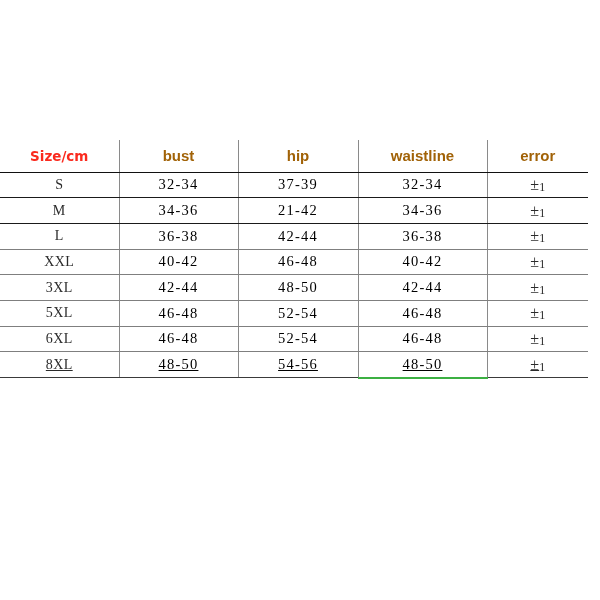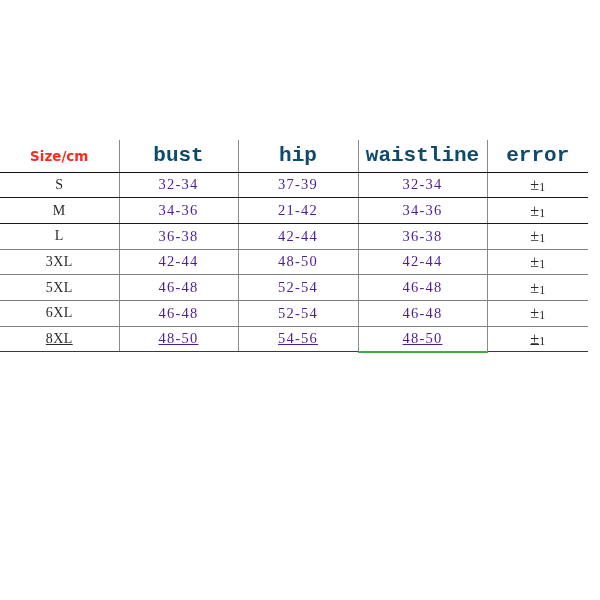--- a/index.html
+++ b/index.html
@@ -56,42 +56,42 @@
     border-bottom: 1.6px solid #3a3a3a;
     text-decoration: underline;
   }
 
   
   #header-row td {
     height: 32px;
     border-bottom: 1.8px solid #111111;
   }
   .hdr-main {
-    color: #0c4a6e;
+    color: #a16207;
     font-weight: bold;
-    font-size: 21px;
+    font-size: 15px;
     letter-spacing: 0px;
-    font-family: Liberation Mono, monospace;
+    font-family: Liberation Sans, sans-serif;
   }
   .hdr-small {
     color: #fa2a1e;
     font-weight: bold;
     font-size: 13.5px;
     font-family: "DejaVu Sans", sans-serif;
   }
 
   
   .cell-size {
     color: #2b2b2b;
     font-size: 14px;
     font-family: "Liberation Serif", serif;
     letter-spacing: 0.4px;
   }
   .cell-val {
-    color: #4c1d95;
+    color: #000000;
     font-size: 14.5px;
     font-family: "Liberation Serif", serif;
     letter-spacing: 1.2px;
   }
   .cell-err {
     color: #2b2b2b;
     font-family: "Liberation Serif", serif;
   }
   .cell-err .pm {
     font-size: 16px;
@@ -135,20 +135,27 @@
         <td class="col-error cell-err"><span class="pm">±</span><span class="amt">1</span></td>
       </tr>
       <tr class="row-line">
         <td class="col-size vrule-right cell-size">L</td>
         <td class="col-bust vrule-right cell-val">36-38</td>
         <td class="col-hip vrule-right cell-val">42-44</td>
         <td class="col-waist vrule-right cell-val">36-38</td>
         <td class="col-error cell-err"><span class="pm">±</span><span class="amt">1</span></td>
       </tr>
       <tr class="row-line">
+        <td class="col-size vrule-right cell-size">XXL</td>
+        <td class="col-bust vrule-right cell-val">40-42</td>
+        <td class="col-hip vrule-right cell-val">46-48</td>
+        <td class="col-waist vrule-right cell-val">40-42</td>
+        <td class="col-error cell-err"><span class="pm">±</span><span class="amt">1</span></td>
+      </tr>
+      <tr class="row-line">
         <td class="col-size vrule-right cell-size">3XL</td>
         <td class="col-bust vrule-right cell-val">42-44</td>
         <td class="col-hip vrule-right cell-val">48-50</td>
         <td class="col-waist vrule-right cell-val">42-44</td>
         <td class="col-error cell-err"><span class="pm">±</span><span class="amt">1</span></td>
       </tr>
       <tr class="row-line">
         <td class="col-size vrule-right cell-size">5XL</td>
         <td class="col-bust vrule-right cell-val">46-48</td>
         <td class="col-hip vrule-right cell-val">52-54</td>

